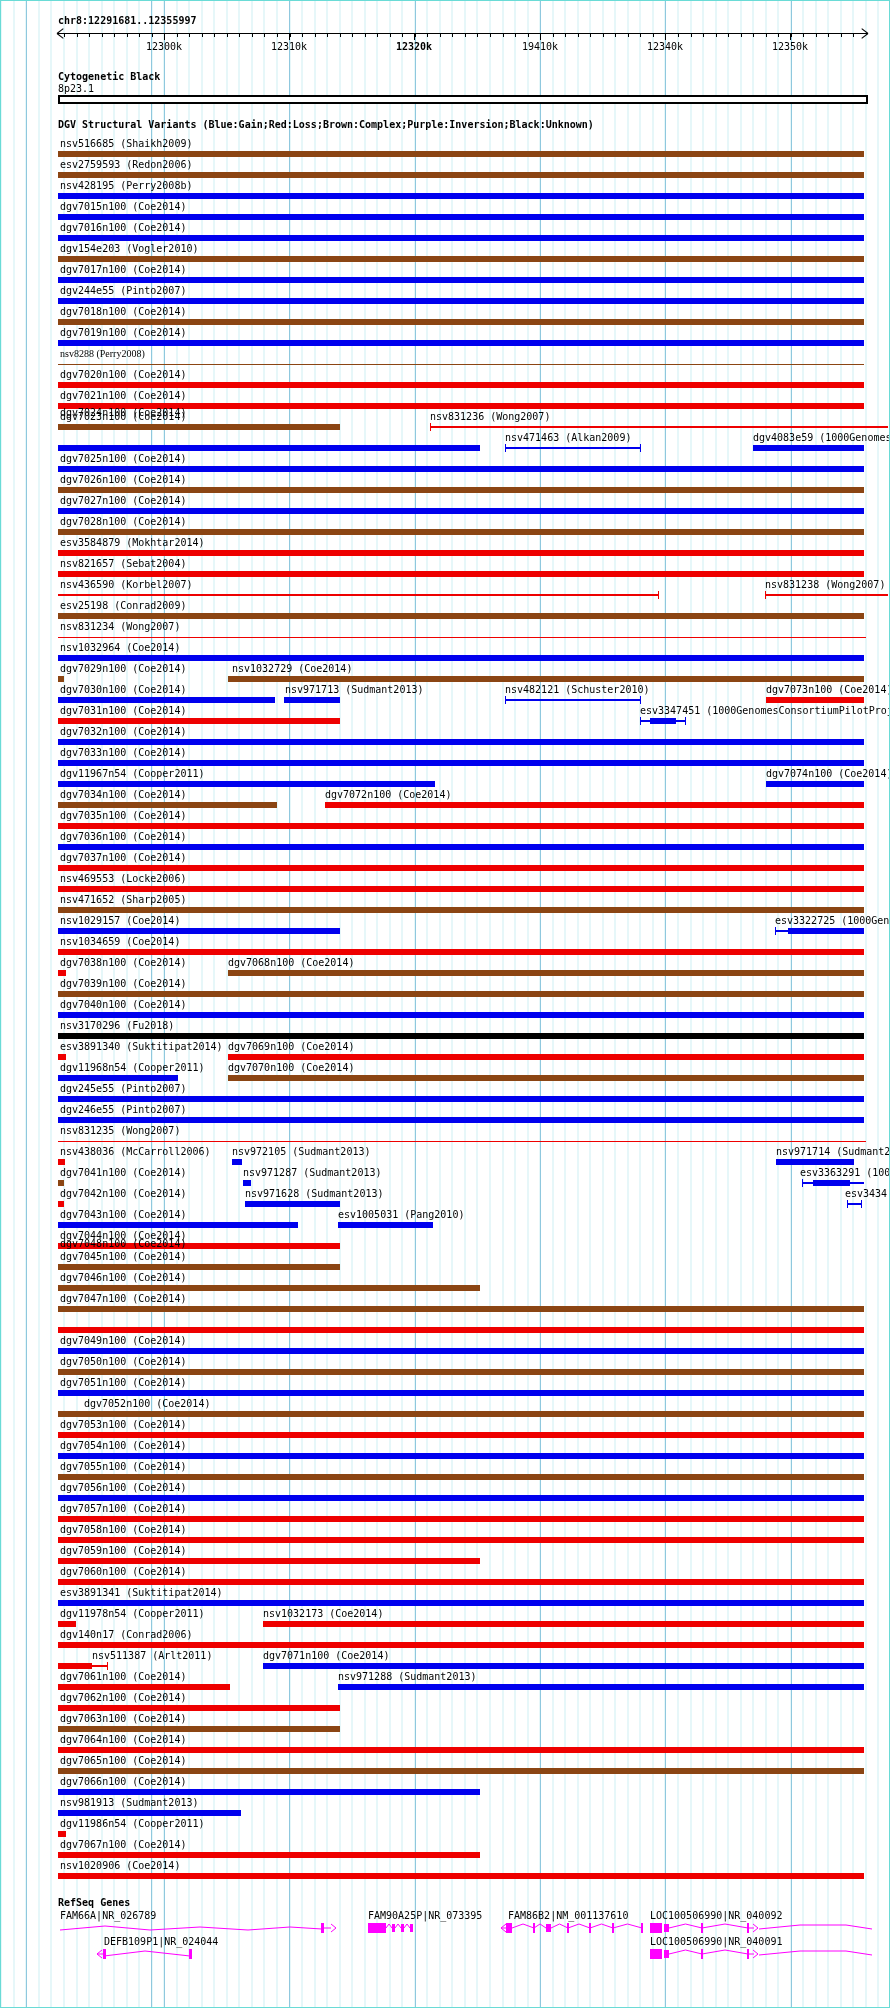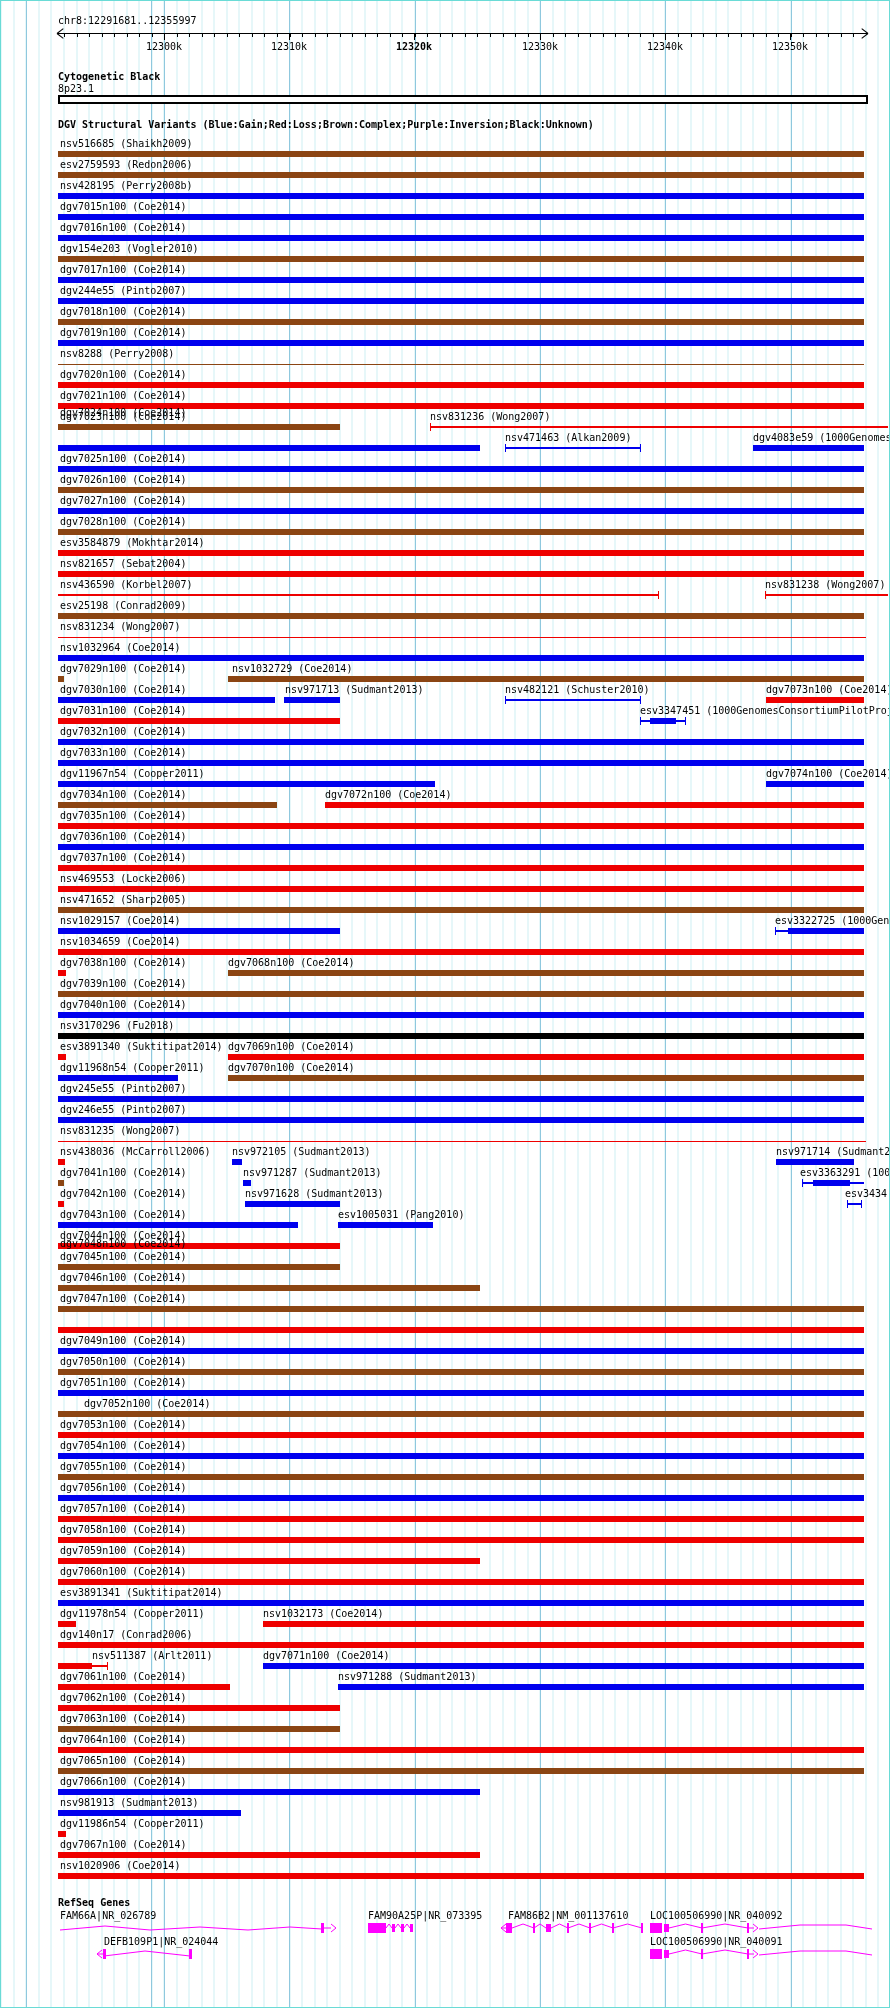--- a/index.html
+++ b/index.html
@@ -29,21 +29,21 @@
   .arrowseg{position:absolute;width:8px;height:1px;background:#000;}
   .rlabel{position:absolute;width:44px;text-align:center;line-height:11px;}
   svg{position:absolute;left:0;overflow:visible;}
 </style>
 </head>
 <body>
 
 <div id="grid"></div>
 <div id="frame"></div>
 
-<div class="txt" style="left:58px;top:15px;">chr8:12291681..12355997</div>
+<div class="txt" style="left:58px;top:15px;font-weight:bold;">chr8:12291681..12355997</div>
 
 <div id="ruler">
     <div class="axis" style="left: 57px; top: 33px; width: 811px;"></div>
     <div class="arrowseg" style="left: 57px; top: 33px; transform-origin: left center; transform: rotate(-38deg);"></div>
     <div class="arrowseg" style="left: 57px; top: 33px; transform-origin: left center; transform: rotate(38deg);"></div>
     <div class="arrowseg" style="left: 860px; top: 33px; transform-origin: right center; transform: rotate(38deg);"></div>
     <div class="arrowseg" style="left: 860px; top: 33px; transform-origin: right center; transform: rotate(-38deg);"></div>
     <div class="tick" style="left: 64px; top: 33px; height: 4px;"></div>
     <div class="tick" style="left: 76.53px; top: 33px; height: 4px;"></div>
     <div class="tick" style="left: 89.06px; top: 33px; height: 4px;"></div>
@@ -108,21 +108,21 @@
     <div class="tick" style="left: 828.33px; top: 33px; height: 4px;"></div>
     <div class="tick" style="left: 840.86px; top: 33px; height: 4px;"></div>
     <div class="tick" style="left: 853.39px; top: 33px; height: 4px;"></div>
     <div class="tick" style="left: 164px; top: 33px; height: 7px;"></div>
     <div class="rlabel" style="left: 142px; top: 41px;">12300k</div>
     <div class="tick" style="left: 289px; top: 33px; height: 7px;"></div>
     <div class="rlabel" style="left: 267px; top: 41px;">12310k</div>
     <div class="tick" style="left: 414px; top: 33px; height: 7px;"></div>
     <div class="rlabel" style="left: 392px; top: 41px; font-weight: bold;">12320k</div>
     <div class="tick" style="left: 540px; top: 33px; height: 7px;"></div>
-    <div class="rlabel" style="left: 518px; top: 41px;">12330k</div>
+    <div class="rlabel" style="left: 518px; top: 41px;">19410k</div>
     <div class="tick" style="left: 665px; top: 33px; height: 7px;"></div>
     <div class="rlabel" style="left: 643px; top: 41px;">12340k</div>
     <div class="tick" style="left: 790px; top: 33px; height: 7px;"></div>
     <div class="rlabel" style="left: 768px; top: 41px;">12350k</div>
   </div>
 
 <div class="hdr" style="left:58px;top:71px;">Cytogenetic Black</div>
 <div class="txt" style="left:58px;top:83px;">8p23.1</div>
 <div id="cytoband"></div>
 
@@ -142,21 +142,21 @@
     <div class="vlabel" style="left: 60px; top: 243px;">dgv154e203 (Vogler2010)</div>
     <div class="abs" style="background: rgb(139, 69, 19); position: absolute; left: 58px; top: 256px; width: 806px; height: 6px;"></div>
     <div class="vlabel" style="left: 60px; top: 264px;">dgv7017n100 (Coe2014)</div>
     <div class="abs" style="background: rgb(0, 0, 238); position: absolute; left: 58px; top: 277px; width: 806px; height: 6px;"></div>
     <div class="vlabel" style="left: 60px; top: 285px;">dgv244e55 (Pinto2007)</div>
     <div class="abs" style="background: rgb(0, 0, 238); position: absolute; left: 58px; top: 298px; width: 806px; height: 6px;"></div>
     <div class="vlabel" style="left: 60px; top: 306px;">dgv7018n100 (Coe2014)</div>
     <div class="abs" style="background: rgb(139, 69, 19); position: absolute; left: 58px; top: 319px; width: 806px; height: 6px;"></div>
     <div class="vlabel" style="left: 60px; top: 327px;">dgv7019n100 (Coe2014)</div>
     <div class="abs" style="background: rgb(0, 0, 238); position: absolute; left: 58px; top: 340px; width: 806px; height: 6px;"></div>
-    <div class="vlabel" style="left: 60px; top: 348px;">nsv8288 (Perry2008)</div>
+    <div class="vlabel" style="left: 60px; top: 348px; font-family: Liberation Serif, serif;">nsv8288 (Perry2008)</div>
     <div class="abs" style="background: rgb(139, 69, 19); position: absolute; left: 58px; top: 364px; width: 806px; height: 1px;"></div>
     <div class="vlabel" style="left: 60px; top: 369px;">dgv7020n100 (Coe2014)</div>
     <div class="abs" style="background: rgb(238, 0, 0); position: absolute; left: 58px; top: 382px; width: 806px; height: 6px;"></div>
     <div class="vlabel" style="left: 60px; top: 390px;">dgv7021n100 (Coe2014)</div>
     <div class="abs" style="background: rgb(238, 0, 0); position: absolute; left: 58px; top: 403px; width: 806px; height: 6px;"></div>
     <div class="vlabel" style="left: 60px; top: 411px;">dgv7023n100 (Coe2014)</div>
     <div class="abs" style="background: rgb(139, 69, 19); position: absolute; left: 58px; top: 424px; width: 282px; height: 6px;"></div>
     <div class="vlabel" style="left: 430px; top: 411px;">nsv831236 (Wong2007)</div>
     <div class="abs" style="background: rgb(238, 0, 0); position: absolute; left: 430px; top: 423px; width: 1px; height: 8px;"></div>
     <div class="abs" style="background: rgb(238, 0, 0); position: absolute; left: 430px; top: 426px; width: 458px; height: 2px;"></div>

